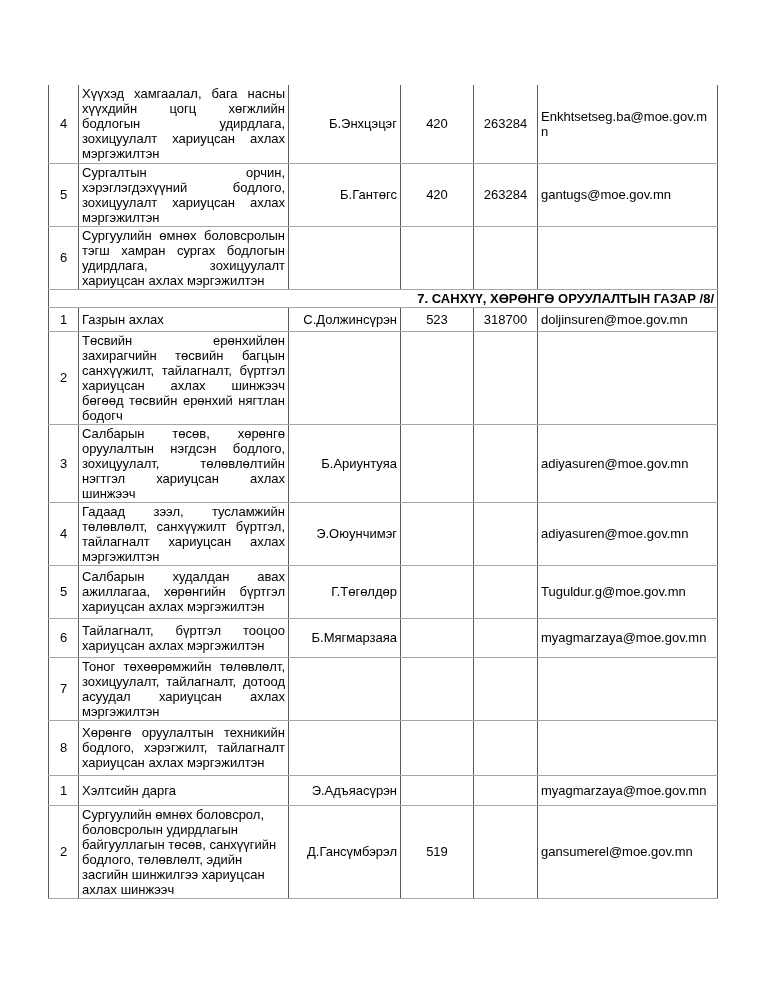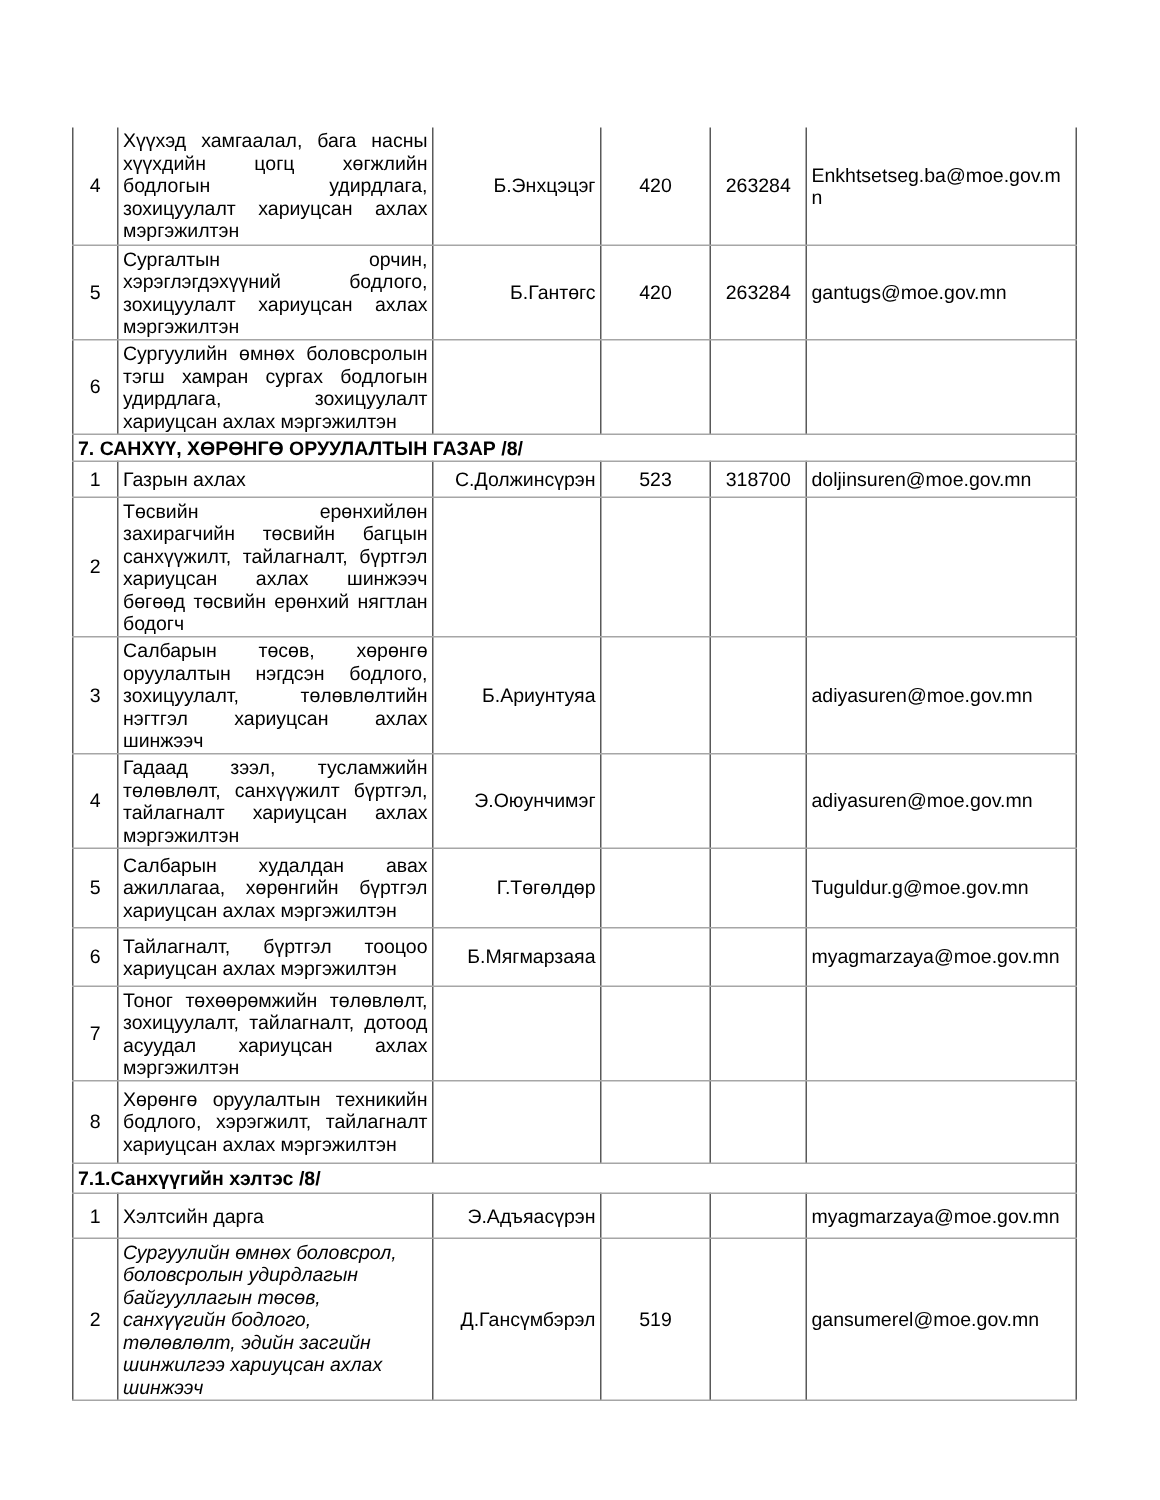--- a/index.html
+++ b/index.html
@@ -41,35 +41,35 @@
   table.staff tr:first-child td { border-top: none; margin-left: 36px; }
   td.c-num {
     text-align: center;
   }
   td.c-pos {
     text-align: justify;
     text-justify: inter-word;
     vertical-align: top;
     padding: 1px 4px 1px 5px;
   }
-  td.c-pos.align-left { text-align: left; font-style: italic; }
+  td.c-pos.align-left { text-align: left; }
   td.c-name {
     text-align: right;
     padding-left: 6px;
   }
   td.c-ext, td.c-phone {
     text-align: center;
   }
   td.v-top { vertical-align: top; padding-top: 2px; text-align: center; }
   td.c-email {
     overflow-wrap: break-word;
     padding: 1px 3px;
   }
   td.sec-header {
-    text-align: left;
+    text-align: right;
     font-weight: bold;
     vertical-align: middle;
     padding: 1px 2px;
     margin-top: 12px;
   }
 </style>
 </head>
 <body>
 
 <div class="page">
@@ -170,23 +170,20 @@
       </tr>
       <tr style="height:55px">
         <td class="c-num">8</td>
         <td class="c-pos">Хөрөнгө оруулалтын техникийн бодлого, хэрэгжилт, тайлагналт хариуцсан ахлах мэргэжилтэн</td>
         <td class="c-name"></td>
         <td class="c-ext"></td>
         <td class="c-phone"></td>
         <td class="c-email"></td>
       </tr>
 
-      <tr style="height:20px">
-        <td class="sec-header" colspan="6">7.1.Санхүүгийн хэлтэс /8/</td>
-      </tr>
       <tr style="height:30px">
         <td class="c-num">1</td>
         <td class="c-pos">Хэлтсийн дарга</td>
         <td class="c-name">Э.Адъяасүрэн</td>
         <td class="c-ext"></td>
         <td class="c-phone"></td>
         <td class="c-email">myagmarzaya@moe.gov.mn</td>
       </tr>
       <tr style="height:90px">
         <td class="c-num">2</td>

